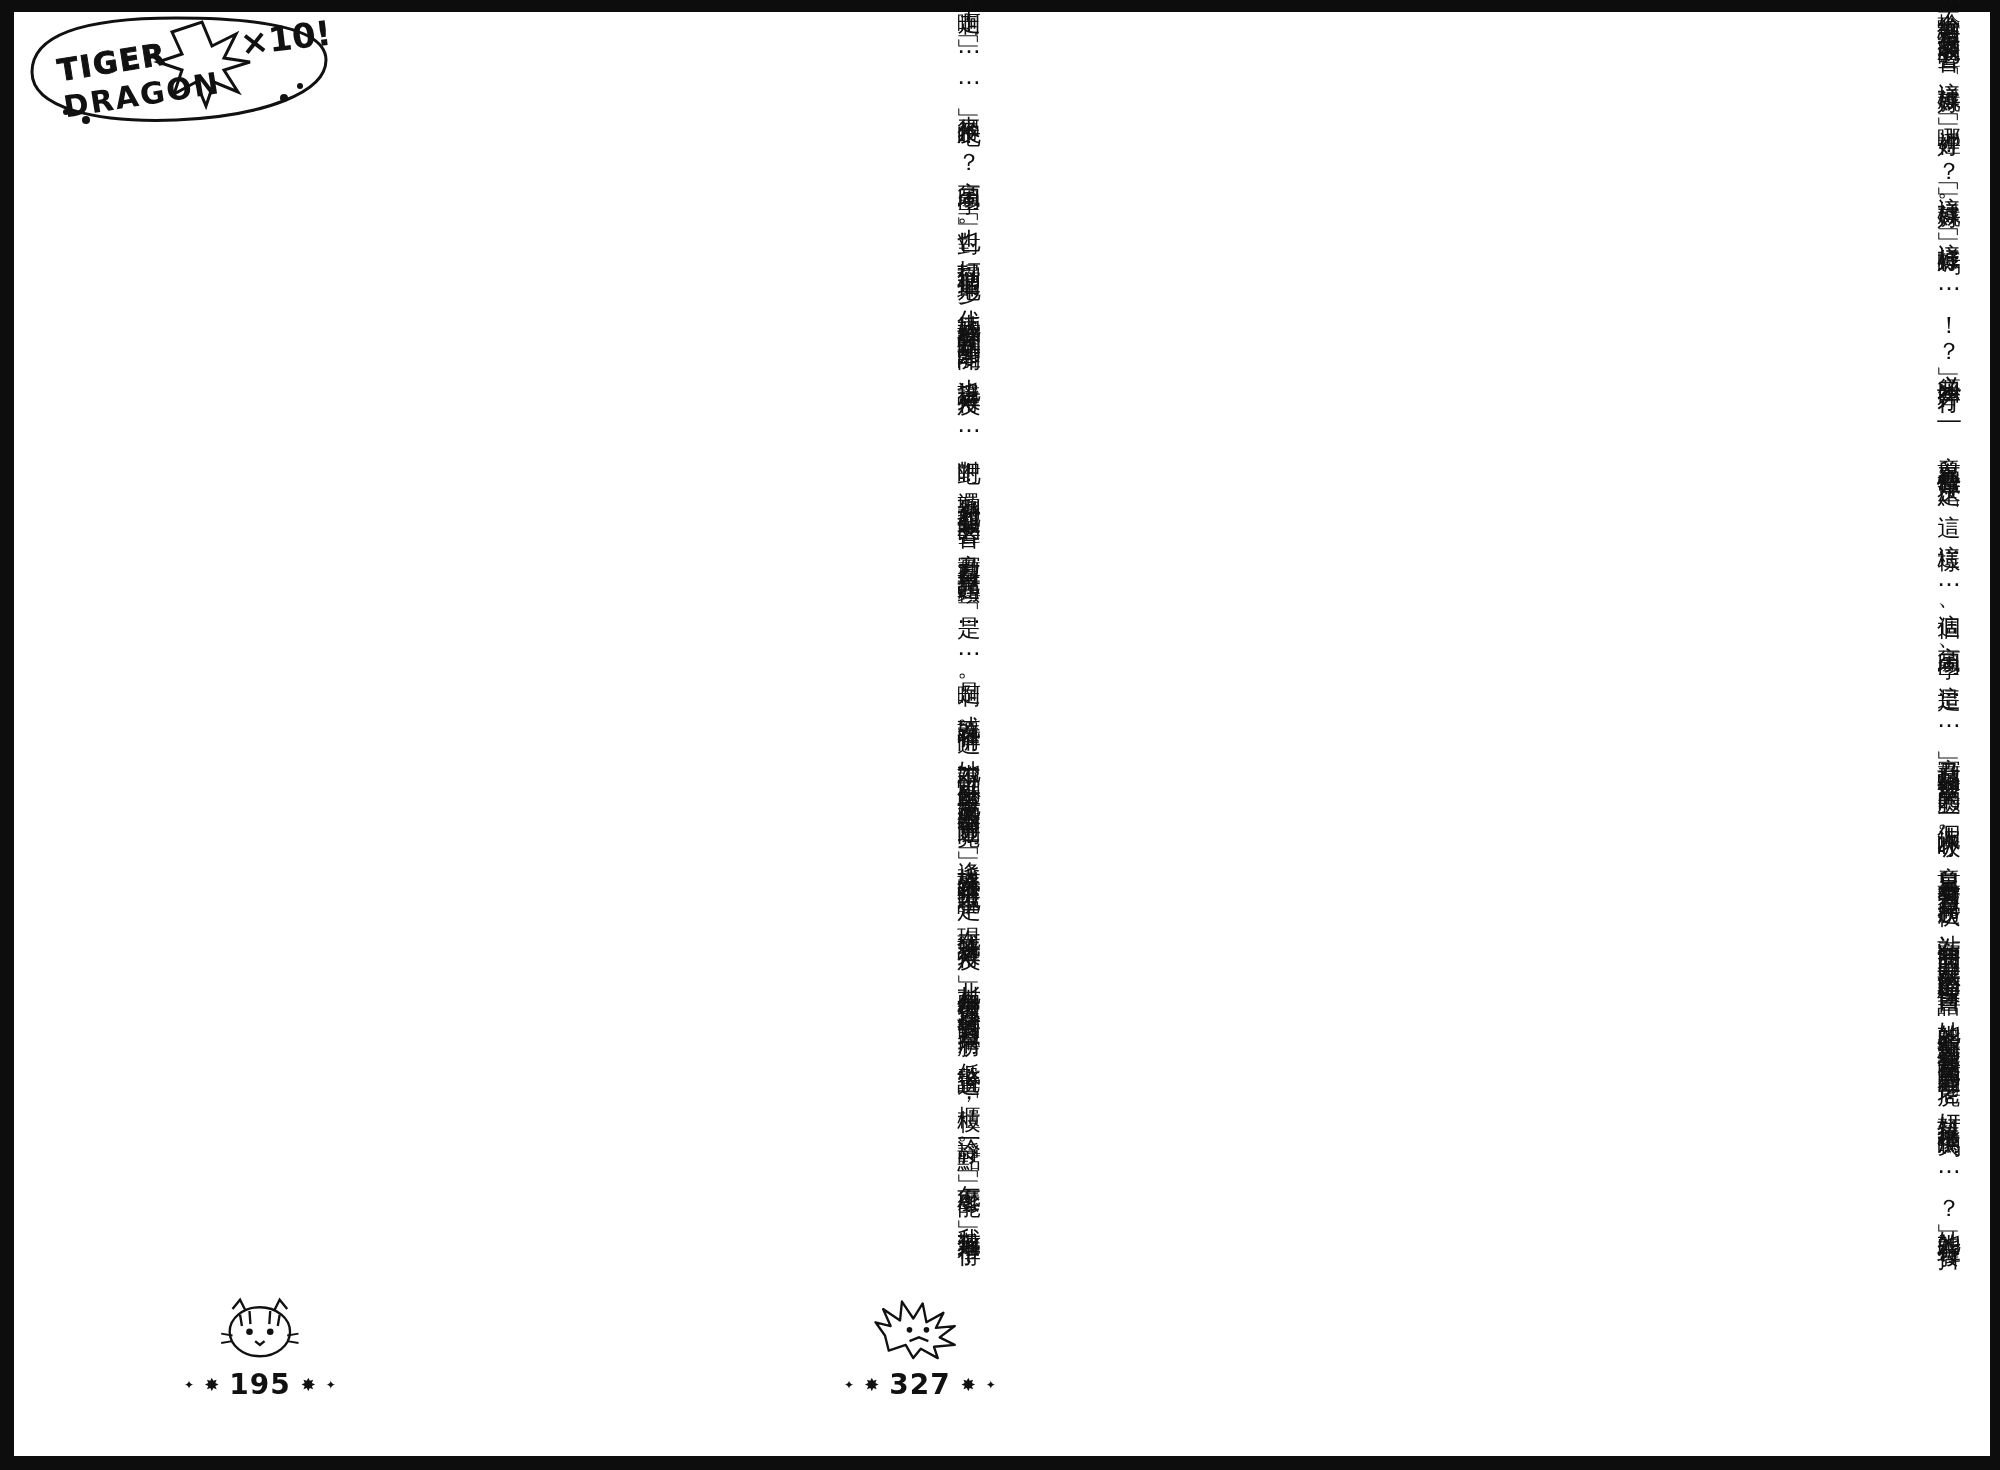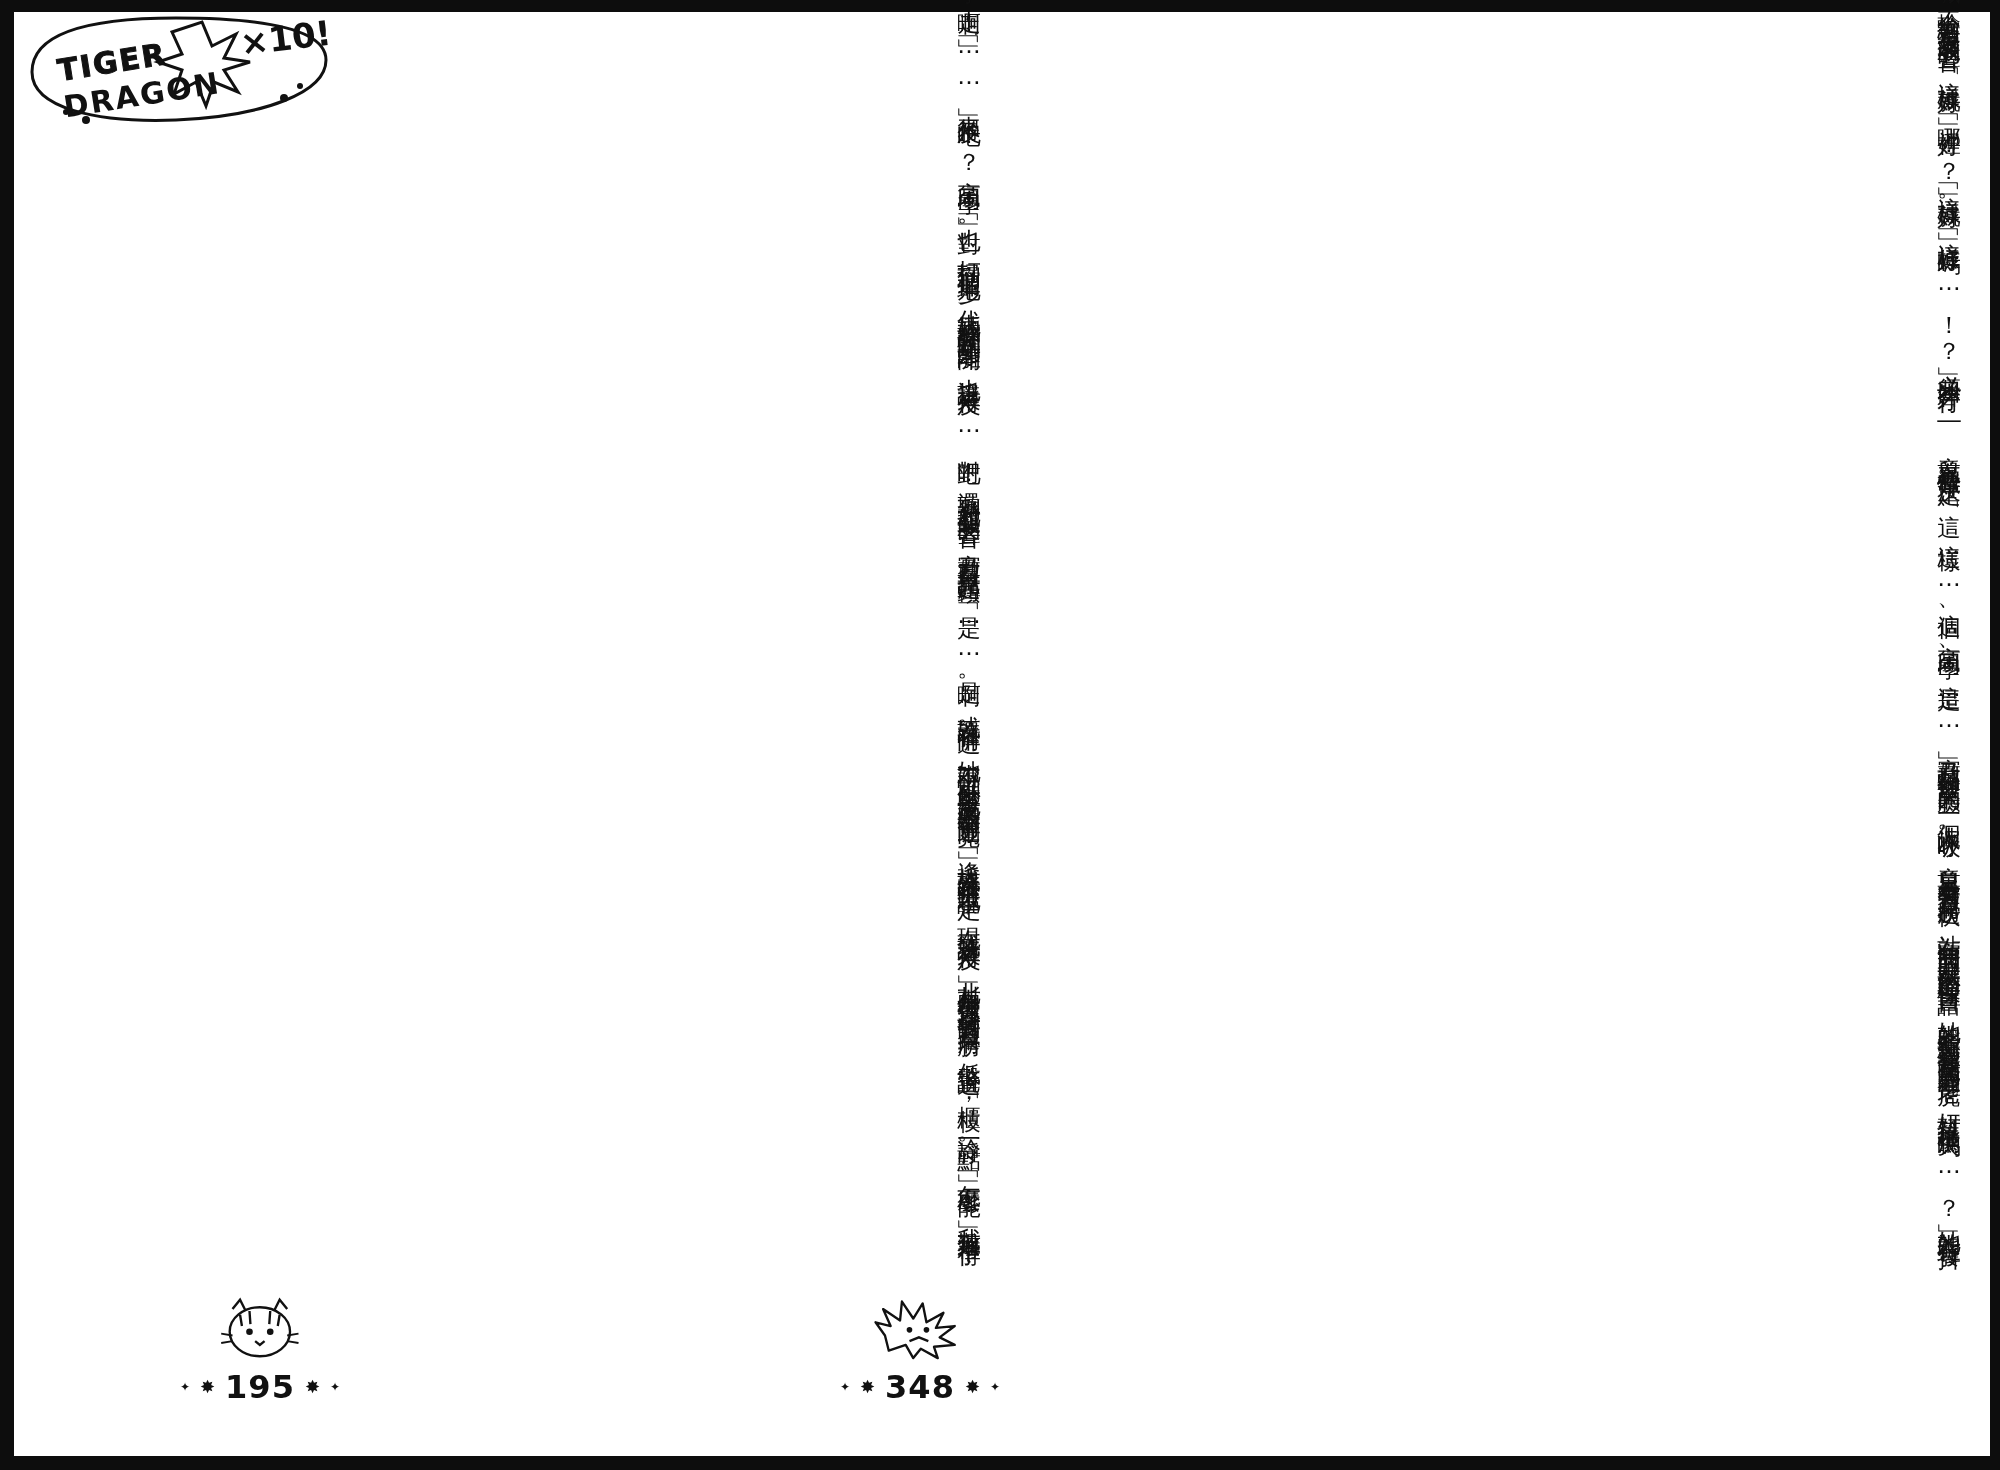--- a/index.html
+++ b/index.html
@@ -132,21 +132,21 @@
     text-align: center;
   }
   .footer-right { right: 930px; }
   .footer-left  { right: 1590px; }
   .footer .mascot {
     height: 66px;
     margin-bottom: 4px;
   }
   .folio {
     font-family: "DejaVu Sans", sans-serif;
-    font-size: 32px;
+    font-size: 28px;
     font-weight: bold;
     color: #111;
     letter-spacing: 1px;
   }
   .folio-row {
     display: flex;
     align-items: center;
     justify-content: center;
     gap: 10px;
   }
@@ -216,21 +216,21 @@
   <div class="footer footer-right">
     <svg class="mascot" viewBox="0 0 110 70">
       <path d="M18 44 L8 30 L24 34 L16 16 L34 28 L36 8 L48 26 L58 10 L62 30 L80 20 L72 36 L92 34 L76 46 L92 54 L70 56 L74 68 L56 58 L48 68 L40 54 L22 60 Z" fill="#ffffff" stroke="#111" stroke-width="2.5" stroke-linejoin="round"></path>
       <circle cx="44" cy="38" r="3" fill="#111"></circle>
       <circle cx="62" cy="38" r="3" fill="#111"></circle>
       <path d="M44 50 L54 46 L64 50" fill="none" stroke="#111" stroke-width="2.5"></path>
     </svg>
     <div class="folio-row">
       <span class="star small">✦</span>
       <span class="star">✸</span>
-      <span class="folio">348</span>
+      <span class="folio">327</span>
       <span class="star">✸</span>
       <span class="star small">✦</span>
     </div>
   </div>
 
   <div class="footer footer-left">
     <svg class="mascot" viewBox="0 0 110 70">
       <path d="M26 16 L34 6 L40 18 M84 16 L76 6 L70 18" fill="#ffffff" stroke="#111" stroke-width="2.5"></path>
       <ellipse cx="55" cy="40" rx="32" ry="26" fill="#ffffff" stroke="#111" stroke-width="2.5"></ellipse>
       <path d="M34 22 L36 34 M44 18 L45 32 M66 18 L65 32 M76 22 L74 34" fill="none" stroke="#111" stroke-width="2.5"></path>

